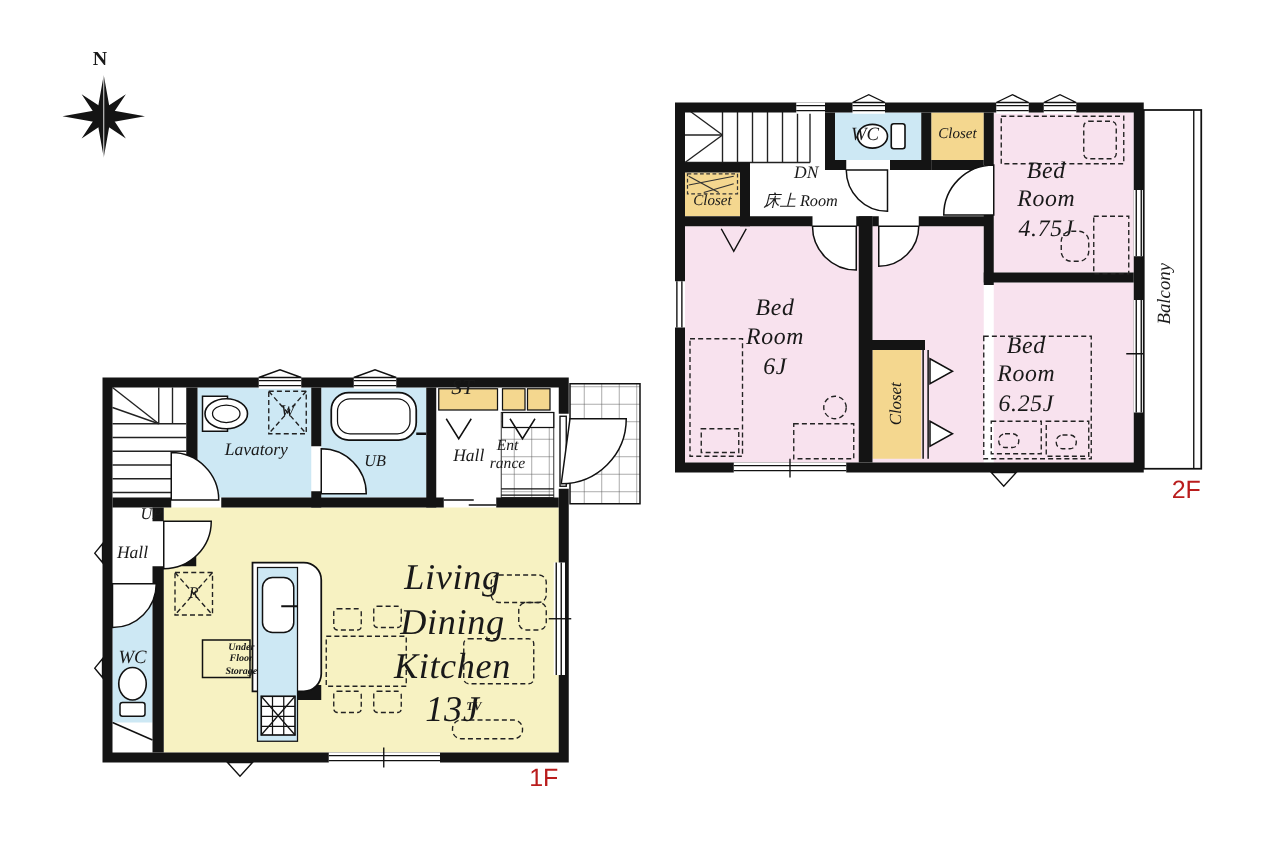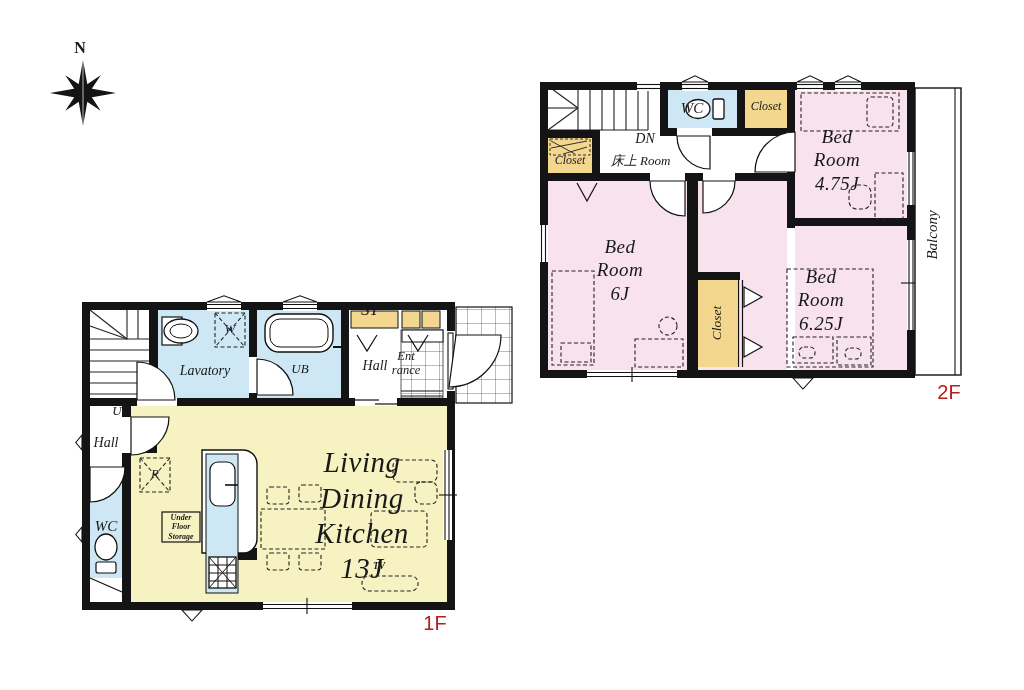--- a/index.html
+++ b/index.html
@@ -332,32 +332,32 @@
         <rect x="224" y="190" width="22" height="17" rx="3"></rect>
         <rect x="192" y="258" width="22" height="17" rx="3"></rect>
         <rect x="224" y="258" width="22" height="17" rx="3"></rect>
         <rect x="318" y="165" width="44" height="22" rx="6"></rect>
         <rect x="340" y="187" width="22" height="22" rx="6"></rect>
         <rect x="296" y="216" width="56" height="36" rx="4"></rect>
         <rect x="287" y="281" width="56" height="15" rx="7"></rect>
       </g>
     </svg>
 
-    <div class="lbl" style="left:86px;top:57px;width:88px;height:18px;font-size:14px;margin-top:10px;">Lavatory</div>
+    <div class="lbl" style="left:86px;top:57px;width:88px;height:18px;font-size:14px;">Lavatory</div>
     <div class="lbl" style="left:141px;top:25px;width:28px;height:18px;font-size:13px;">W</div>
     <div class="lbl" style="left:200px;top:63px;width:50px;height:22px;font-size:13px;">UB</div>
     <div class="lbl" style="left:279px;top:7px;width:32px;height:15px;font-size:17px;">ST</div>
     <div class="lbl" style="left:274px;top:62px;width:52px;height:18px;font-size:14px;">Hall</div>
     <div class="lbl" style="left:308px;top:58px;width:46px;height:20px;font-size:12.5px;">Ent
 rance</div>
     <div class="lbl" style="left:28px;top:109px;width:36px;height:15px;font-size:13px;">UP</div>
     <div class="lbl" style="left:7px;top:139px;width:48px;height:18px;font-size:14px;">Hall</div>
     <div class="lbl" style="left:11px;top:221px;width:40px;height:20px;font-size:15px;">WC</div>
     <div class="lbl" style="left:67px;top:169px;width:26px;height:20px;font-size:13px;">R</div>
-    <div class="lbl bold" style="left:88px;top:218px;width:36px;height:28px;font-size:8px;line-height:1.18;">Under
+    <div class="lbl bold" style="left:88px;top:218px;width:36px;height:28px;font-size:8px;line-height:1.18;padding-left:12px;">Under
 Floor
 Storage</div>
     <div class="lbl big" style="left:196px;top:140px;width:182px;height:162px;font-size:29px;">Living
 Dining
 Kitchen
 13J</div>
     <div class="lbl bold" style="left:288px;top:265px;width:32px;height:12px;font-size:9.5px;">TV</div>
   </div>
   <div class="lbl sans" style="left:414px;top:611px;width:42px;height:24px;font-size:20px;">1F</div>
 

